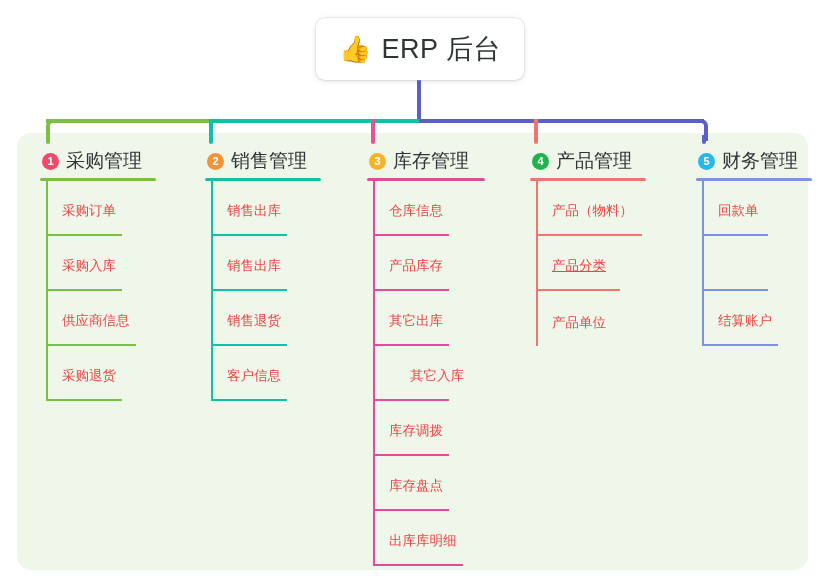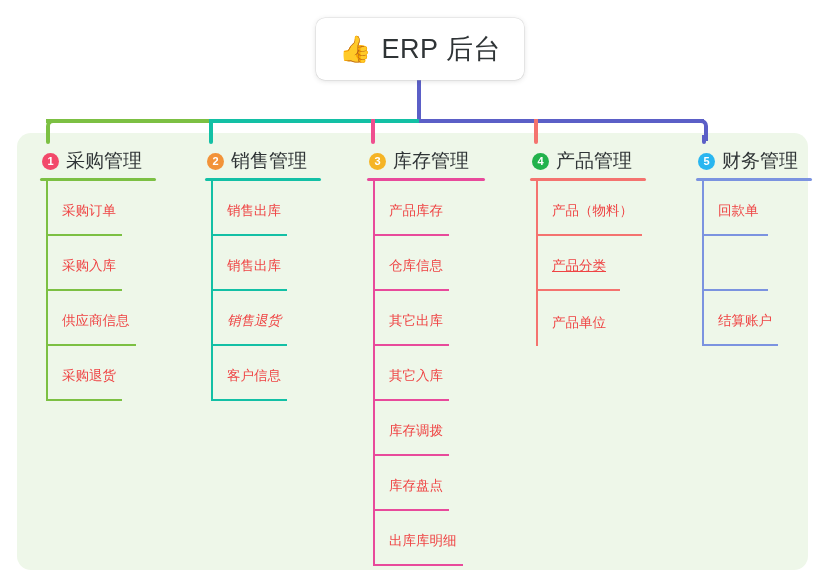--- a/index.html
+++ b/index.html
@@ -132,51 +132,51 @@
           <div class="spine" style="background: rgb(19, 192, 165); height: 220px; left: 6px;"></div>
           <div class="item">
             <div class="item-label" style="padding-left: 22px;">销售出库</div>
             <div class="item-rule" style="width: 76px; margin-left: 6px; background: rgb(19, 192, 165);"></div>
           </div>
           <div class="item">
             <div class="item-label" style="padding-left: 22px;">销售出库</div>
             <div class="item-rule" style="width: 76px; margin-left: 6px; background: rgb(19, 192, 165);"></div>
           </div>
           <div class="item">
-            <div class="item-label" style="padding-left: 22px; font-style: italic;">销售退货</div>
+            <div class="item-label" style="padding-left: 22px;">销售退货</div>
             <div class="item-rule" style="width: 76px; margin-left: 6px; background: rgb(19, 192, 165);"></div>
           </div>
           <div class="item">
             <div class="item-label" style="padding-left: 22px;">客户信息</div>
             <div class="item-rule" style="width: 76px; margin-left: 6px; background: rgb(19, 192, 165);"></div>
           </div>
         </div>
       </div>
       <div class="column" style="left: 367px; top: 148px;">
         <div class="col-head">
           <span class="badge" style="background: rgb(245, 180, 37);">3</span>
           <span class="col-title">库存管理</span>
         </div>
         <div class="head-rule" style="width: 118px; background: rgb(232, 74, 155);"></div>
         <div class="items">
           <div class="spine" style="background: rgb(232, 74, 155); height: 385px; left: 6px;"></div>
           <div class="item">
+            <div class="item-label" style="padding-left: 22px;">仓库信息</div>
+            <div class="item-rule" style="width: 76px; margin-left: 6px; background: rgb(232, 74, 155);"></div>
+          </div>
+          <div class="item">
             <div class="item-label" style="padding-left: 22px;">产品库存</div>
             <div class="item-rule" style="width: 76px; margin-left: 6px; background: rgb(232, 74, 155);"></div>
           </div>
           <div class="item">
-            <div class="item-label" style="padding-left: 22px;">仓库信息</div>
-            <div class="item-rule" style="width: 76px; margin-left: 6px; background: rgb(232, 74, 155);"></div>
-          </div>
-          <div class="item">
             <div class="item-label" style="padding-left: 22px;">其它出库</div>
             <div class="item-rule" style="width: 76px; margin-left: 6px; background: rgb(232, 74, 155);"></div>
           </div>
           <div class="item">
-            <div class="item-label" style="padding-left: 22px;">其它入库</div>
+            <div class="item-label" style="padding-left: 22px; text-align: center;">其它入库</div>
             <div class="item-rule" style="width: 76px; margin-left: 6px; background: rgb(232, 74, 155);"></div>
           </div>
           <div class="item">
             <div class="item-label" style="padding-left: 22px;">库存调拨</div>
             <div class="item-rule" style="width: 76px; margin-left: 6px; background: rgb(232, 74, 155);"></div>
           </div>
           <div class="item">
             <div class="item-label" style="padding-left: 22px;">库存盘点</div>
             <div class="item-rule" style="width: 76px; margin-left: 6px; background: rgb(232, 74, 155);"></div>
           </div>

